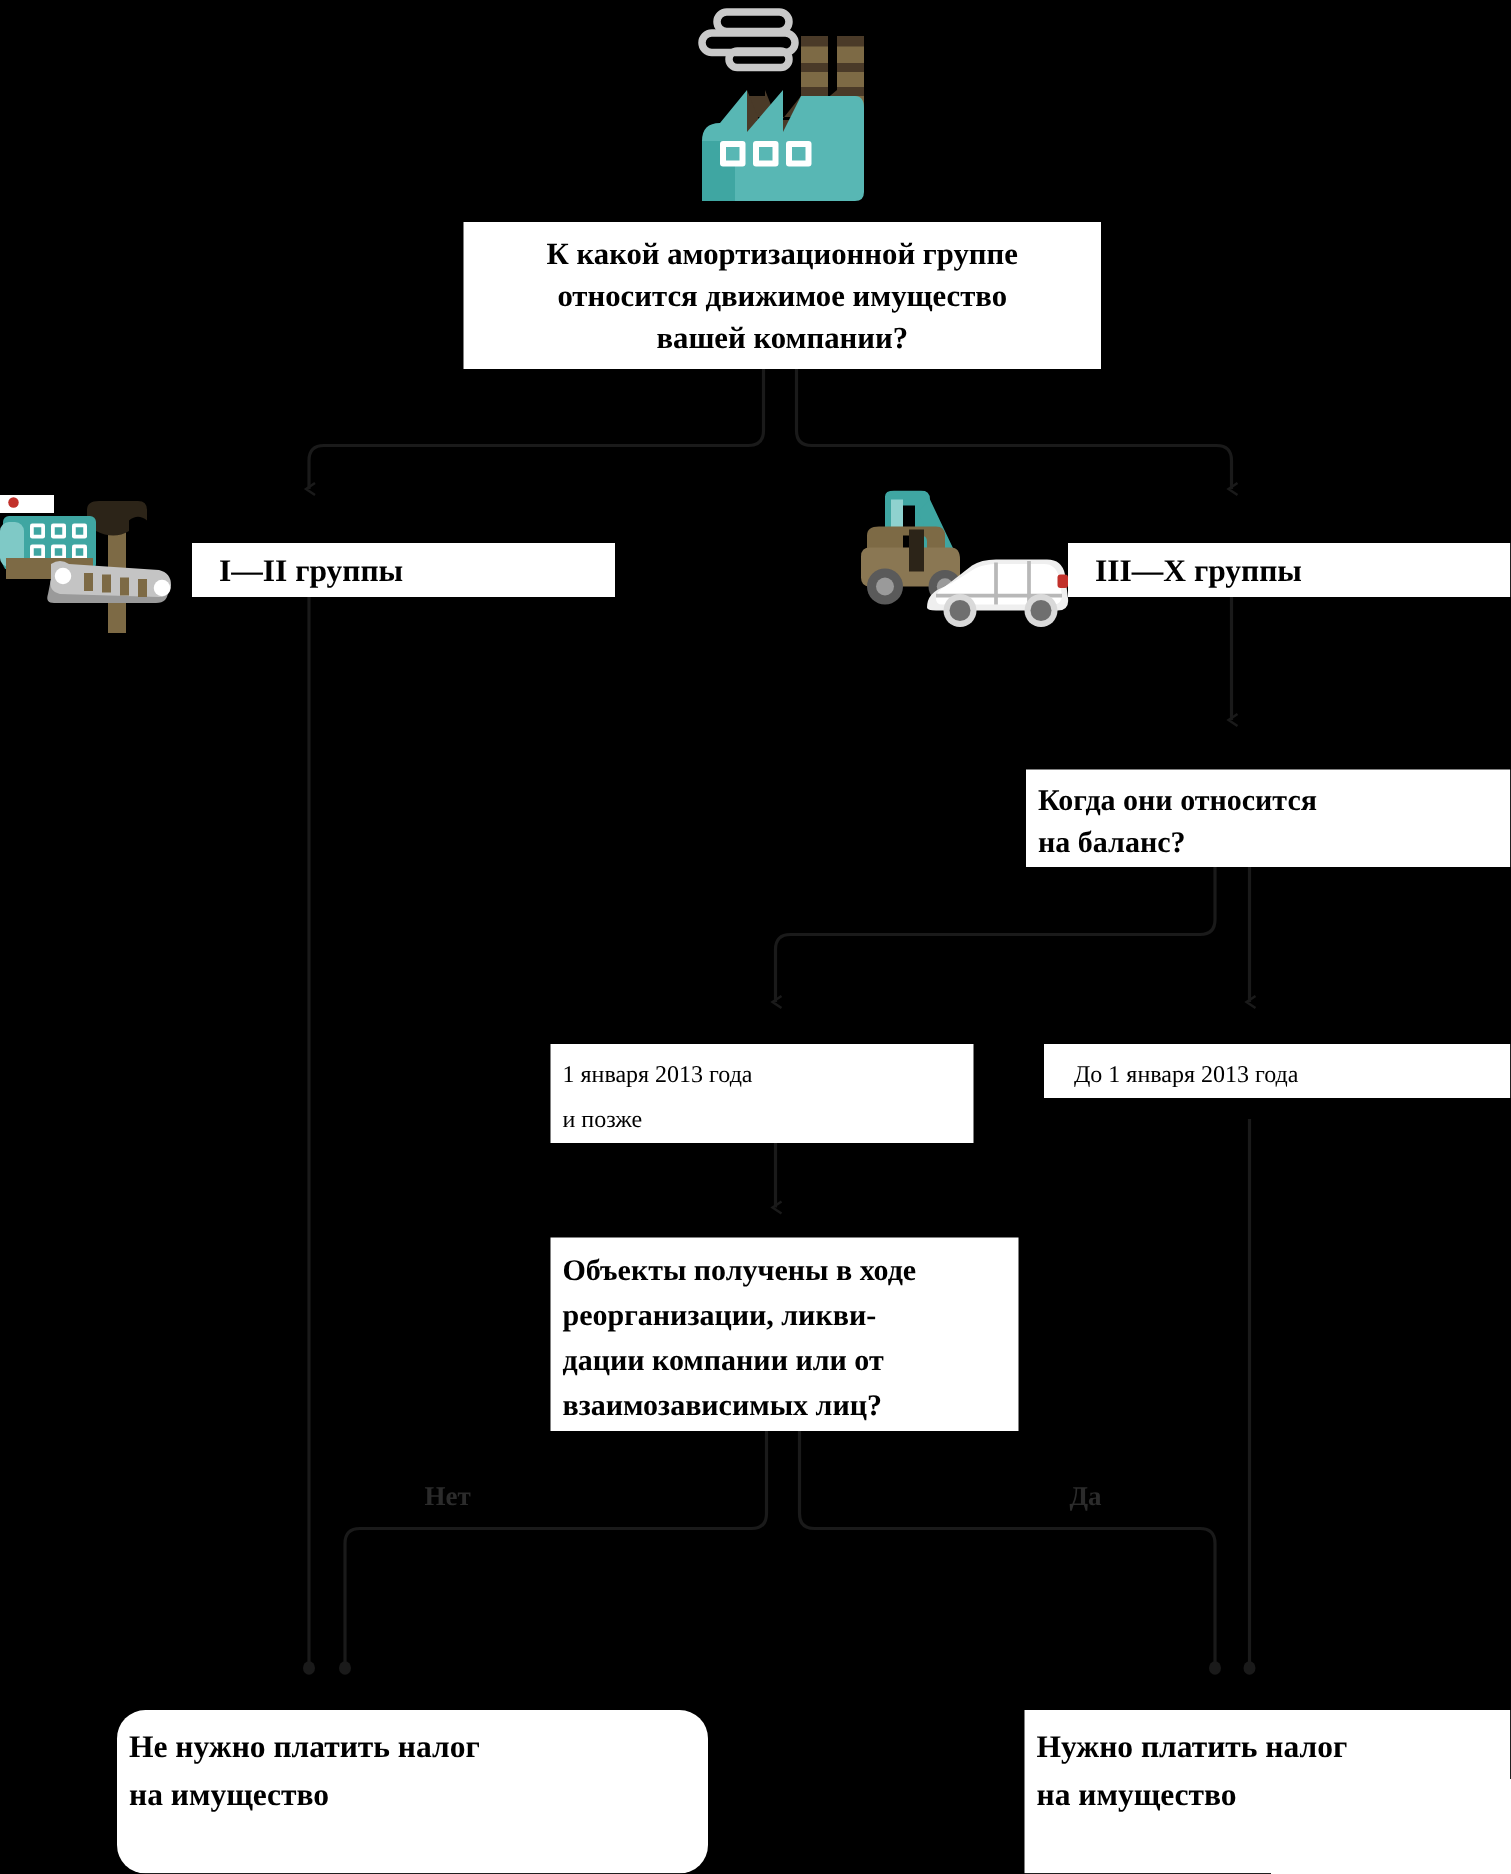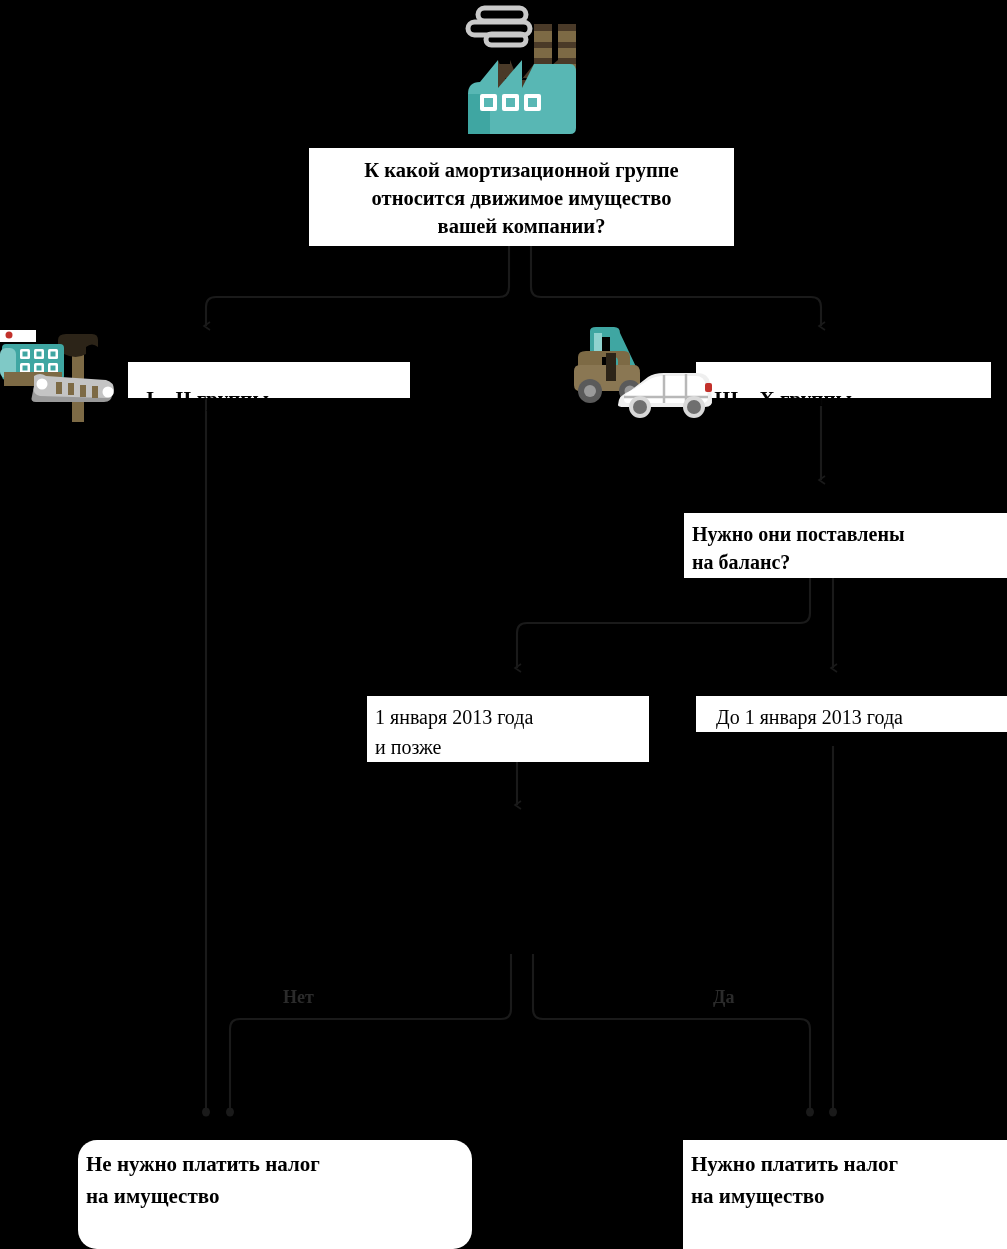--- a/index.html
+++ b/index.html
@@ -30,30 +30,30 @@
     font-weight: bold;
     text-align: center;
     font-size: 20.5px;
     line-height: 28px;
     padding: 8px 10px 0 10px;
   }
   .node.grp {
     font-weight: bold;
     font-size: 21px;
     line-height: 26px;
-    padding: 24px 0 0 18px;
+    padding: 5px 0 0 18px;
   }
   .node.q {
     font-weight: bold;
     font-size: 20px;
     line-height: 28px;
     padding: 7px 0 0 8px;
   }
   .node.plain {
-    font-size: 20px;
+    font-size: 16px;
     line-height: 30px;
     padding: 6px 0 0 8px;
   }
   .node.result {
     font-weight: bold;
     font-size: 21px;
     line-height: 32px;
     padding: 8px 0 0 8px;
   }
   svg.wires {
@@ -124,38 +124,44 @@
   <div class="node title" style="left:309px; top:148px; width:425px; height:98px;">
     <span class="txt">К какой амортизационной группе
 относится движимое имущество
 вашей компании?</span>
   </div>
 
   <div class="node grp" style="left:128px; top:362px; width:282px; height:36px;">
     <span class="txt">I—II группы</span>
   </div>
 
-  <div class="node grp" style="left:696px; top:362px; width:295px; height:36px;">
+  <div class="node grp" style="left:712px; top:362px; width:295px; height:36px;">
     <span class="txt">III—X группы</span>
   </div>
 
   <div class="node q" style="left:684px; top:513px; width:323px; height:65px;">
-    <span class="txt">Нужно они поставлены
+    <span class="txt">Когда они относится
 на баланс?</span>
   </div>
 
   <div class="node plain" style="left:367px; top:696px; width:282px; height:66px;">
     <span class="txt">1 января 2013 года
 и позже</span>
   </div>
 
   <div class="node plain" style="left:696px; top:696px; width:311px; height:36px;padding-left:20px;">
     <span class="txt">До 1 января 2013 года</span>
   </div>
 
+  <div class="node q" style="left:367px; top:825px; width:312px; height:129px; line-height:30px;">
+    <span class="txt">Объекты получены в ходе
+реорганизации, ликви-
+дации компании или от
+взаимозависимых лиц?</span>
+  </div>
 
   <div class="node result" style="left:78px; top:1140px; width:394px; height:109px;border-radius:19px;">
     <span class="txt">Не нужно платить налог
 на имущество</span>
   </div>
 
   <div class="node result" style="left:683px; top:1140px; width:324px; height:109px;">
     <span class="txt">Нужно платить налог
 на имущество</span>
   </div>

